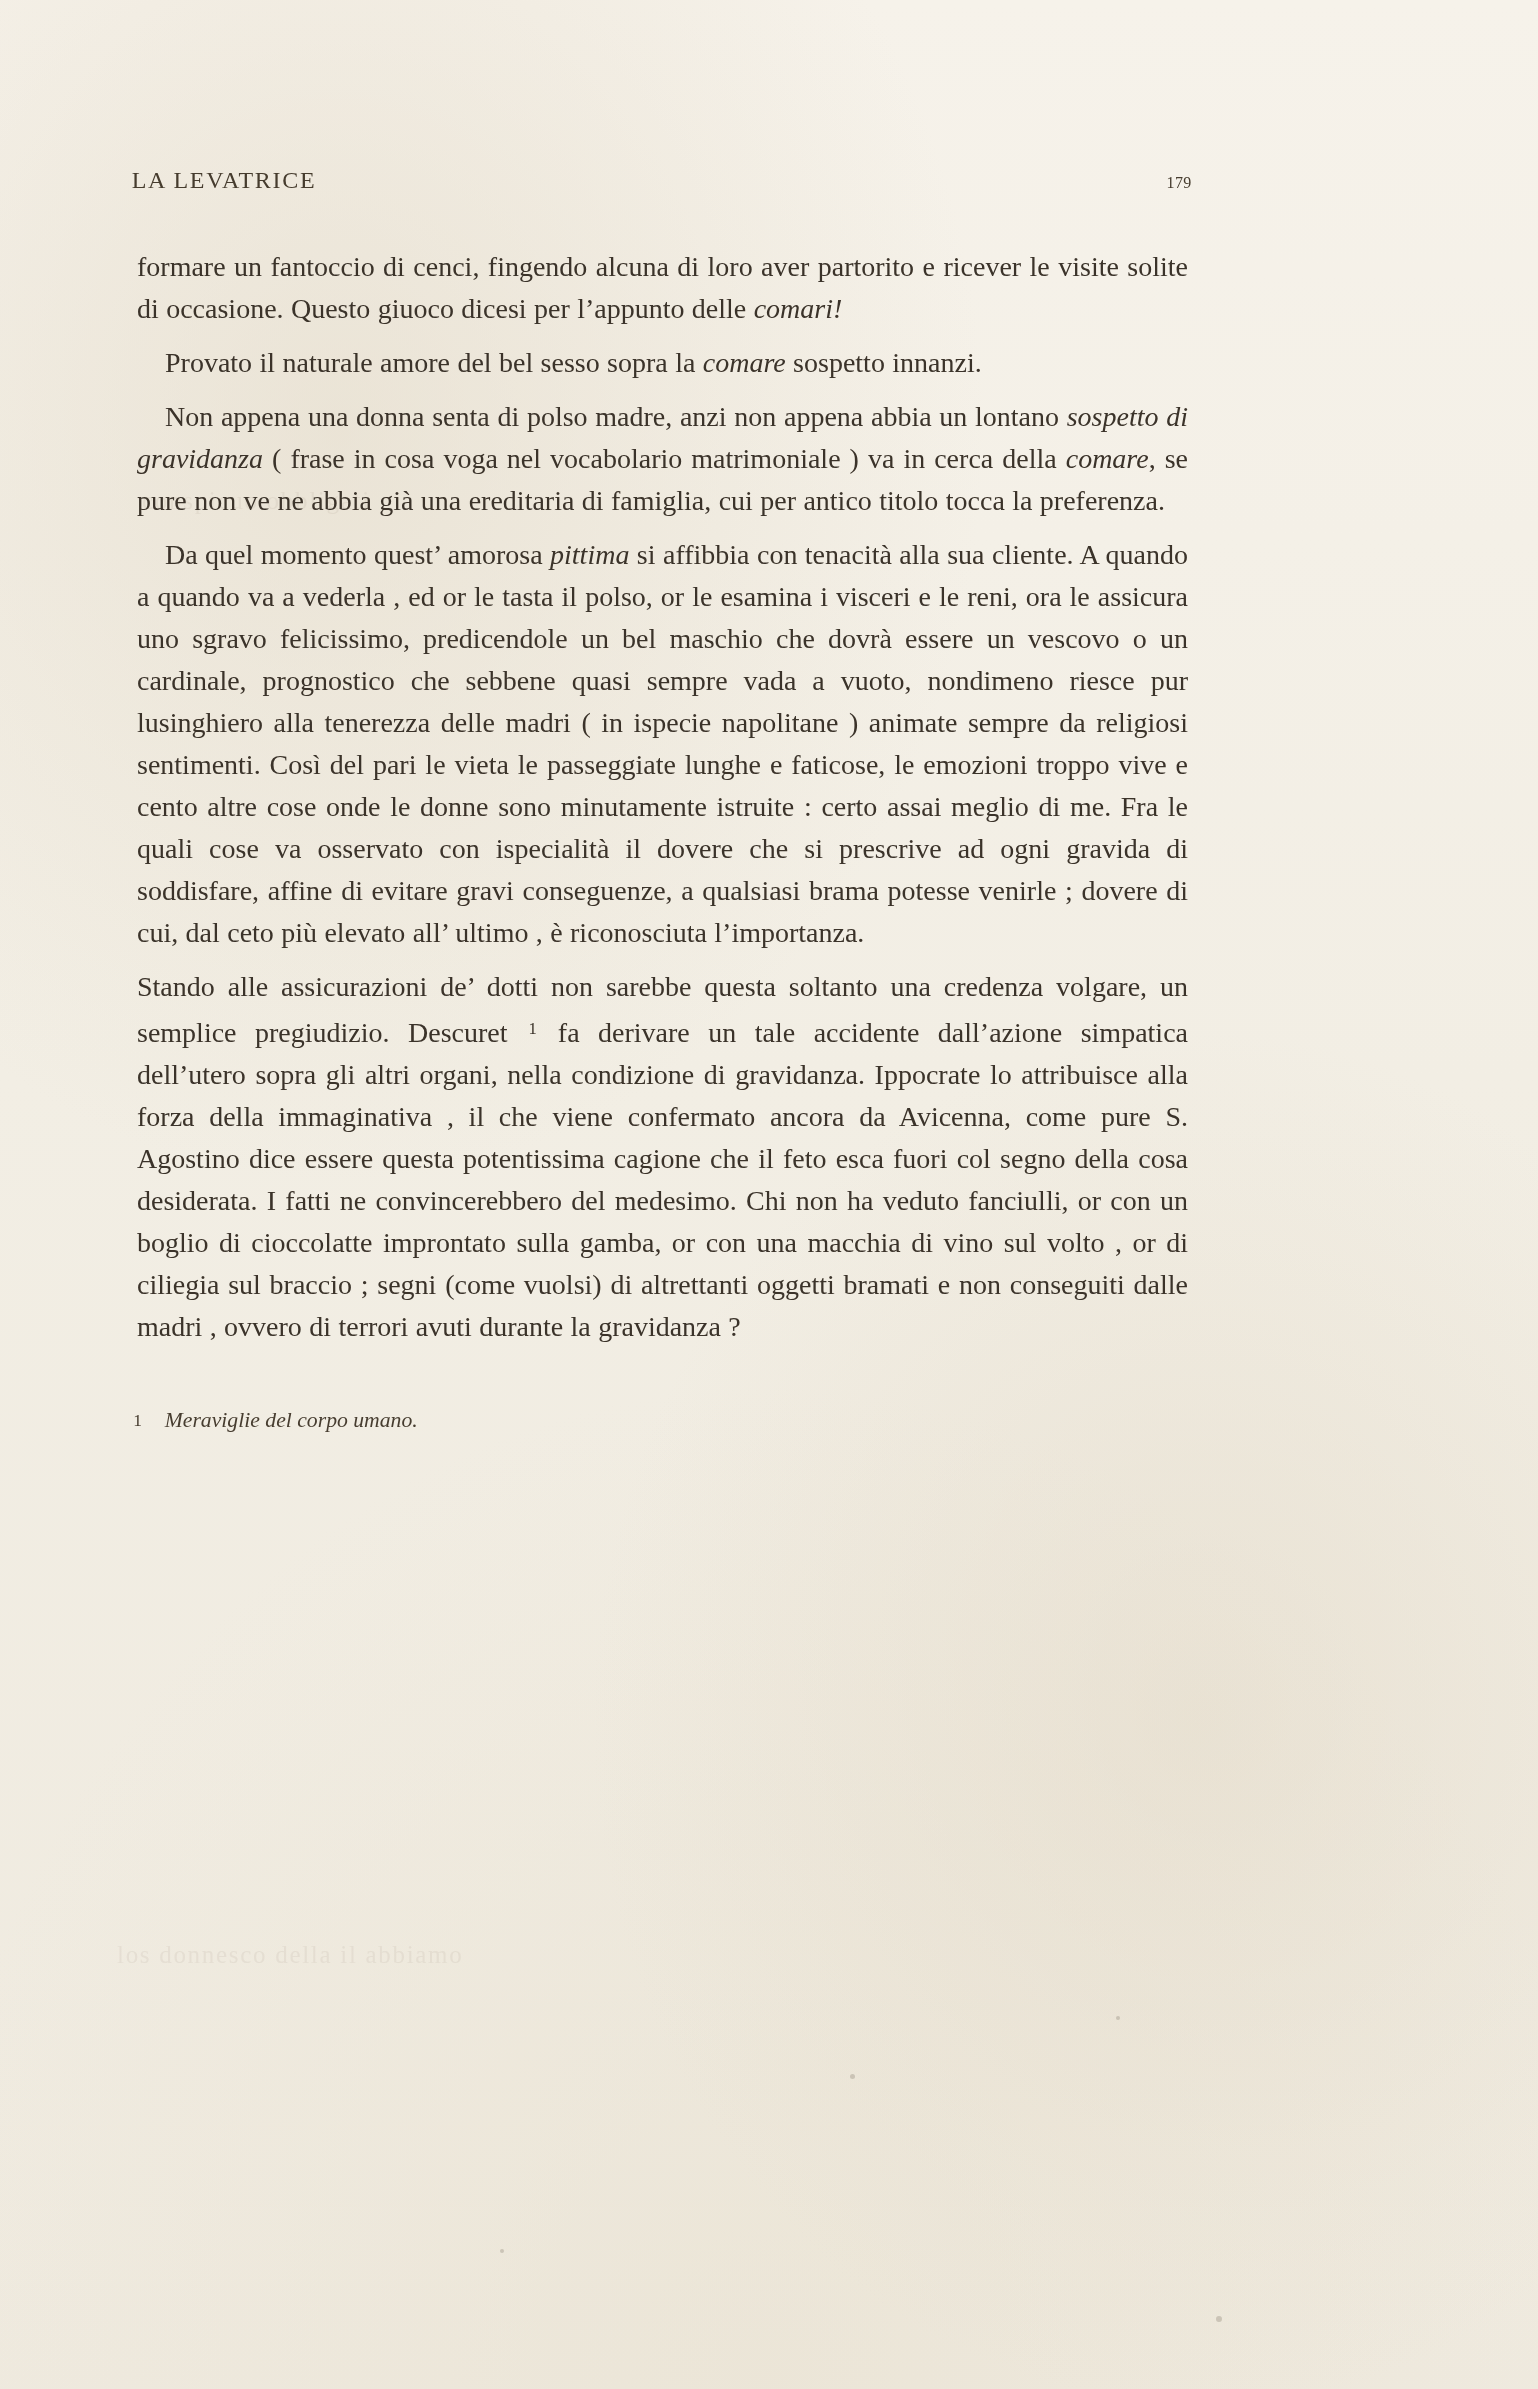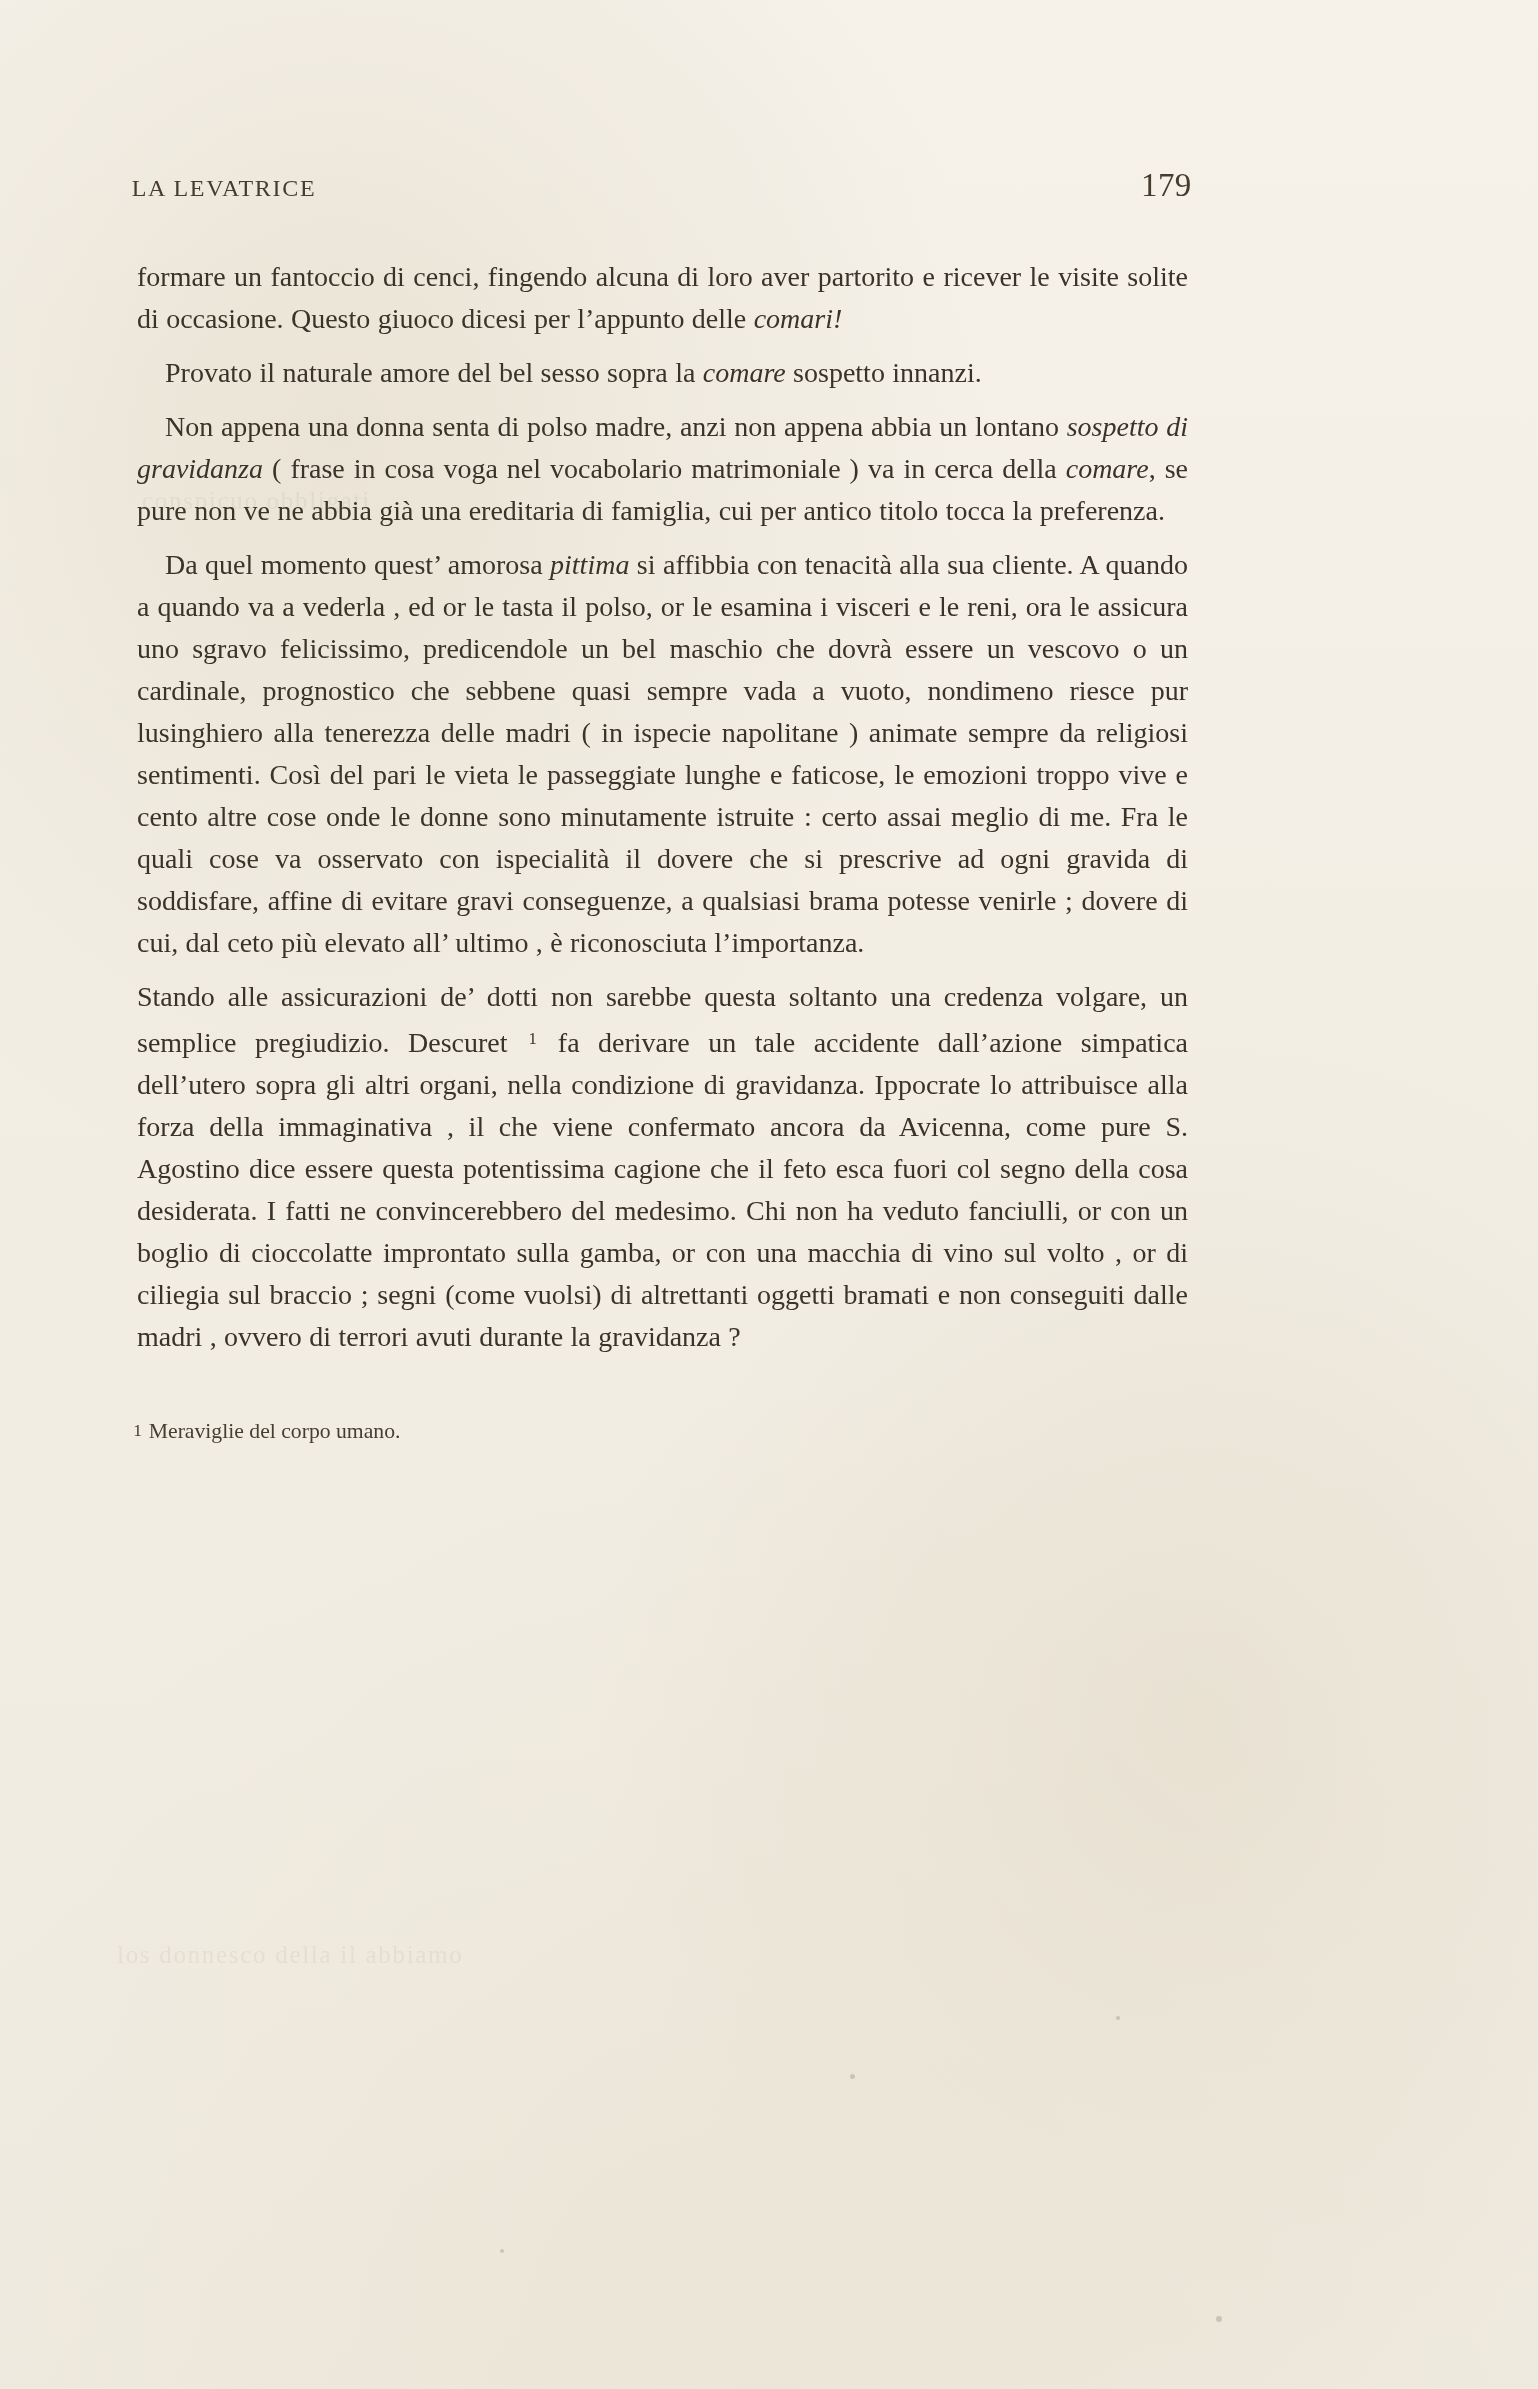--- a/index.html
+++ b/index.html
@@ -49,21 +49,21 @@
     margin-bottom: 52px;
     padding-left: 6.7px;
     padding-right: 8.3px;
     gap: 35px;
   }
   .running-title {
     font-variant: small-caps;
     letter-spacing: 1.7px;
   }
   .folio {
-    font-size: 33px;
+    font-size: 16px;
     letter-spacing: 0.4px;
   }
   .body-text p {
     margin: 12px;
     font-size: 28px;
     line-height: 42px;
     text-align: justify;
     text-justify: inter-word;
     color: #3b332a;
     word-spacing: 0.4px;
@@ -83,20 +83,22 @@
     line-height: 28px;
     color: #473d30;
     padding-left: 8.3px;
   }
   .footnote .fn-marker {
     font-size: 17.5px;
     vertical-align: 1.7px;
     margin-right: 6.7px;
   }
   .footnote .fn-text {
+    font-style: italic;
+    margin-left: 16px;
   }
   sup.fn-ref {
     font-size: 16.7px;
     vertical-align: 7.5px;
     padding: 0 2.5px;
   }
   
   .ghost {
     position: absolute;
     color: rgba(160,148,128,0.13);

